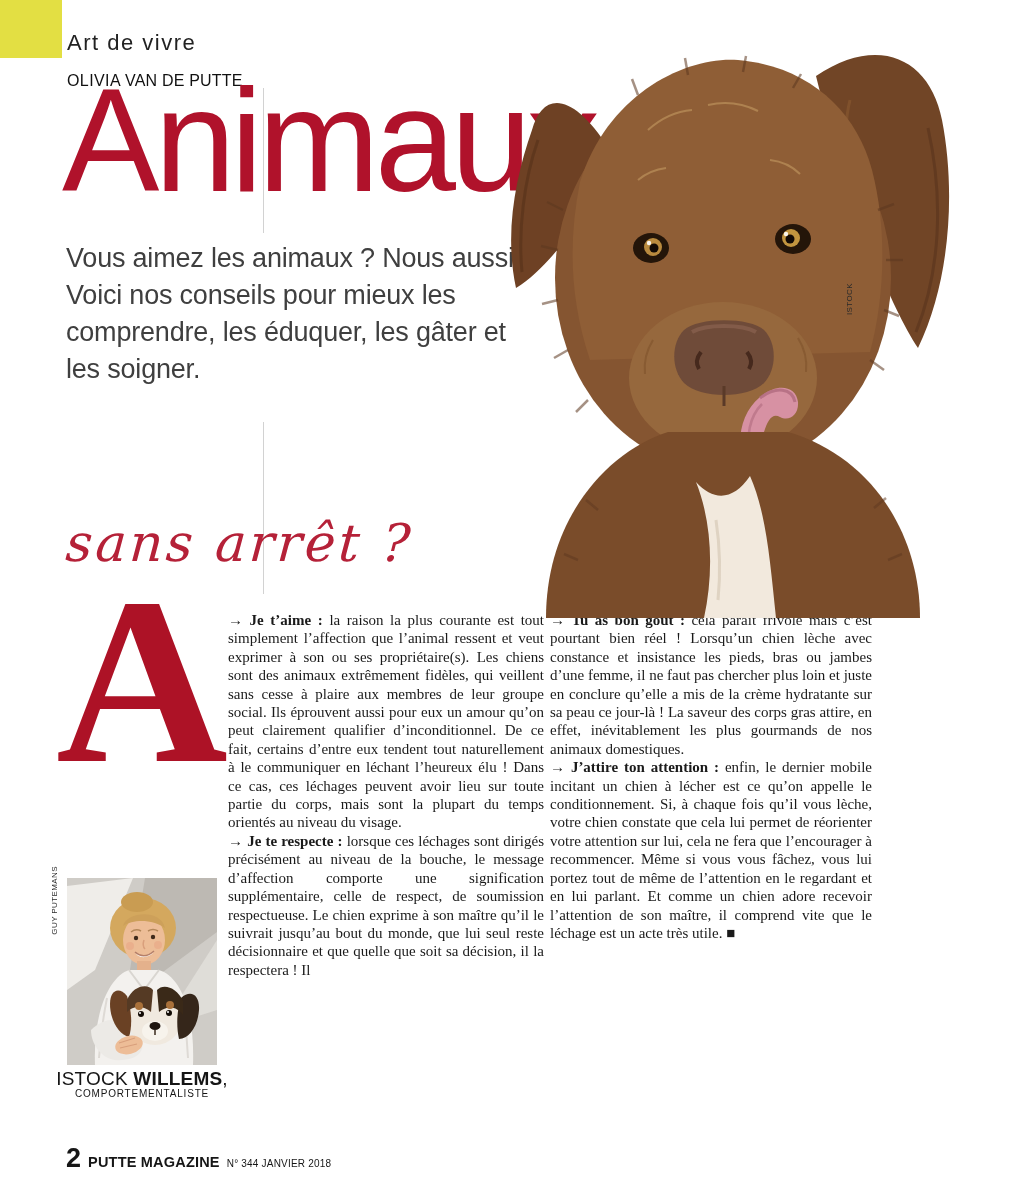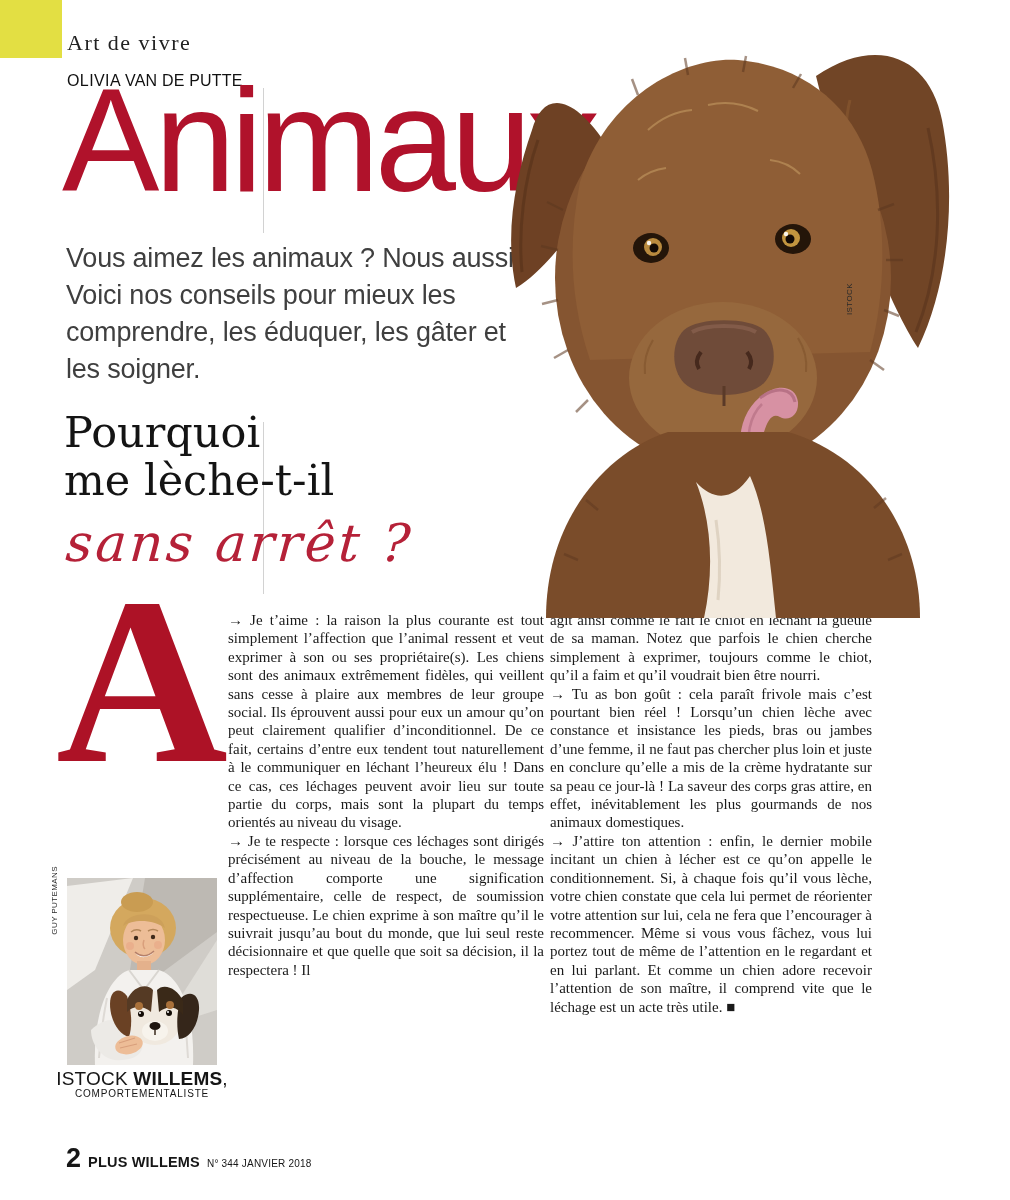--- a/index.html
+++ b/index.html
@@ -9,21 +9,21 @@
     --ink:#1d1d1b;
     --body-ink:#1a1a1a;
     --rule:#d2d2d2;
   }
   html,body{margin:0;padding:0;background:#ffffff;}
   .page{
     position:relative;width:1010px;height:1200px;background:#fff;
     overflow:hidden;font-family:"Liberation Sans",sans-serif;color:var(--ink);
   }
   .corner{position:absolute;left:0;top:0;width:62px;height:58px;background:var(--yellow);}
-  .section{position:absolute;left:67px;top:30px;font-size:22px;letter-spacing:1.5px;color:#222;font-family:Liberation Serif, serif;}
+  .section{position:absolute;left:67px;top:30px;font-size:22px;letter-spacing:1.5px;color:#222;}
   .byline{position:absolute;left:67px;top:72px;font-size:16px;letter-spacing:.4px;color:#111;}
   .byline .b{font-weight:400;letter-spacing:.2px;}
   .title{
     position:absolute;left:62px;top:64px;margin:0;
     font-size:146px;font-weight:200;letter-spacing:-5px;line-height:1.05;
     color:var(--red);font-family:"Liberation Sans",sans-serif;
   }
   .rule{position:absolute;width:1px;background:var(--rule);}
   .rule1{left:263px;top:88px;height:145px;}
   .rule2{left:263px;top:422px;height:172px;}
@@ -46,21 +46,21 @@
     color:#ad1226;
   }
   .col{
     position:absolute;top:611px;
     font-family:"Liberation Serif",serif;font-size:15px;line-height:18.4px;
     color:var(--body-ink);text-align:justify;
   }
   .col1{left:228px;width:316px;}
   .col2{left:550px;width:322px;}
   .col p{margin:0;}
-  .col .lead{font-weight:400;}
+  .col .lead{font-weight:700;}
   .col .arrow{font-weight:400;}
   .photo{position:absolute;display:block;}
   .dog-photo{left:488px;top:0;}
   .portrait-photo{left:67px;top:878px;border:0;}
   .vcredit{
     position:absolute;font-size:8px;letter-spacing:.4px;color:#2a2a2a;
     writing-mode:vertical-rl;transform:rotate(180deg);white-space:nowrap;
   }
   .credit-dog{left:845px;top:283px;}
   .credit-portrait{left:50px;top:866px;}
@@ -90,35 +90,30 @@
     <span>OLIVIA </span><span class="b">VAN DE PUTTE</span>
   </div>
 
   <h1 class="title">Animaux</h1>
 
   <div class="rule rule1"></div>
   <div class="rule rule2"></div>
 
   <p class="intro">Vous aimez les animaux ? Nous aussi ! Voici nos conseils pour mieux les comprendre, les éduquer, les gâter et les soigner.</p>
 
-  <h2 class="headline">
-    <span>Pourquoi</span><br>
-    <span>me lèche-t-il</span>
-  </h2>
 
   <div class="script">sans arrêt ?</div>
 
   <div class="dropcap">A</div>
 
   <div class="col col1">
       <p><span class="arrow">→ </span><span class="lead">Je t’aime : </span>la raison la plus courante est tout simplement l’affection que l’animal ressent et veut exprimer à son ou ses propriétaire(s). Les chiens sont des animaux extrêmement fidèles, qui veillent sans cesse à plaire aux membres de leur groupe social. Ils éprouvent aussi pour eux un amour qu’on peut clairement qualifier d’inconditionnel. De ce fait, certains d’entre eux tendent tout naturellement à le communiquer en léchant l’heureux élu ! Dans ce cas, ces léchages peuvent avoir lieu sur toute partie du corps, mais sont la plupart du temps orientés au niveau du visage.</p>
       <p><span class="arrow">→ </span><span class="lead">Je te respecte : </span>lorsque ces léchages sont dirigés précisément au niveau de la bouche, le message d’affection comporte une signification supplémentaire, celle de respect, de soumission respectueuse. Le chien exprime à son maître qu’il le suivrait jusqu’au bout du monde, que lui seul reste décisionnaire et que quelle que soit sa décision, il la respectera ! Il</p>
     </div>
   <div class="col col2">
-      <p>agit ainsi comme le fait le chiot en léchant la gueule de sa maman. Notez que parfois le chien cherche simplement à exprimer, toujours comme le chiot, qu’il a faim et qu’il voudrait bien être nourri.</p>
       <p><span class="arrow">→ </span><span class="lead">Tu as bon goût : </span>cela paraît frivole mais c’est pourtant bien réel ! Lorsqu’un chien lèche avec constance et insistance les pieds, bras ou jambes d’une femme, il ne faut pas chercher plus loin et juste en conclure qu’elle a mis de la crème hydratante sur sa peau ce jour-là ! La saveur des corps gras attire, en effet, inévitablement les plus gourmands de nos animaux domestiques.</p>
       <p><span class="arrow">→ </span><span class="lead">J’attire ton attention : </span>enfin, le dernier mobile incitant un chien à lécher est ce qu’on appelle le conditionnement. Si, à chaque fois qu’il vous lèche, votre chien constate que cela lui permet de réorienter votre attention sur lui, cela ne fera que l’encourager à recommencer. Même si vous vous fâchez, vous lui portez tout de même de l’attention en le regardant et en lui parlant. Et comme un chien adore recevoir l’attention de son maître, il comprend vite que le léchage est un acte très utile. ■</p>
     </div>
 
   <svg class="photo dog-photo" width="478" height="618" viewBox="0 0 478 618" aria-hidden="true">
 
     <path d="M122,150 C82,88 54,94 44,130 C28,176 16,232 28,288 C62,268 96,214 126,176 Z" fill="#6e4124"></path>
     <path d="M50,140 C36,180 30,230 34,272" stroke="#4e2d17" stroke-width="3" fill="none" opacity=".45"></path>
 
     <path d="M328,76 C390,34 442,58 454,120 C468,192 462,282 430,348 C398,300 354,182 328,76 Z" fill="#714526"></path>
@@ -256,17 +251,17 @@
 
   <div class="vcredit credit-portrait">GUY PUTEMANS</div>
 
   <div class="caption caption-name">
     <span>ISTOCK </span><span class="b">WILLEMS</span><span>,</span>
   </div>
   <div class="caption caption-role">COMPORTEMENTALISTE</div>
 
   <div class="footer">
     <span class="pagenum">2</span>
-    <span class="mag">PLUS WILLEMS</span>
+    <span class="mag">PUTTE MAGAZINE</span>
     <span class="issue">N° 344 JANVIER 2018</span>
   </div>
 
 </div>
 
 </body></html>

